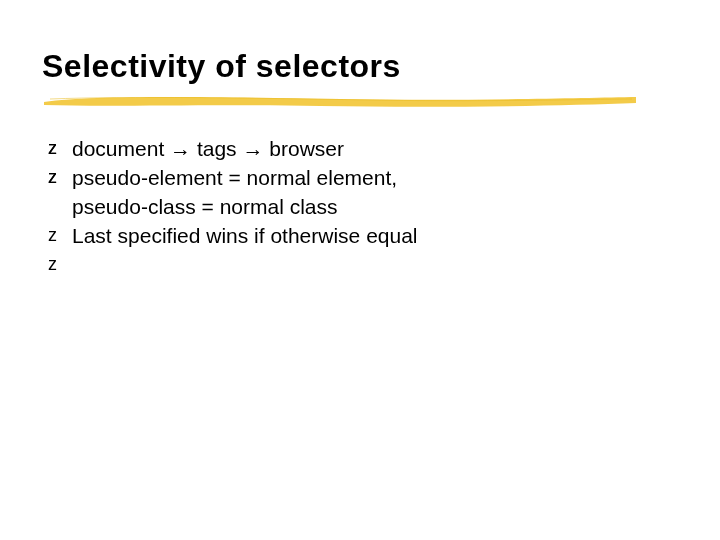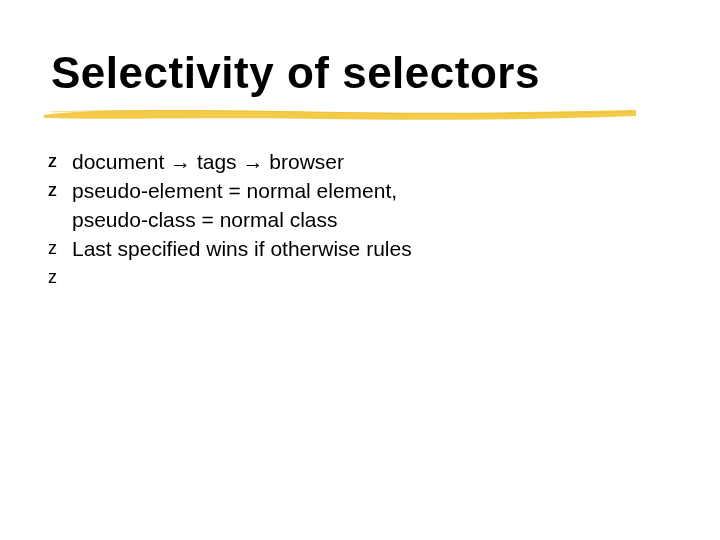--- a/index.html
+++ b/index.html
@@ -13,24 +13,24 @@
     overflow: hidden;
   }
   .slide {
     position: relative;
     width: 720px;
     height: 540px;
     box-sizing: border-box;
     padding: 48px 42px 0 42px;
   }
   .title {
-    font-size: 44px;
+    font-size: 32px;
     font-weight: 700;
     letter-spacing: 0.5px;
-    margin: 0 0 6px 9px;
+    margin: 0 0 6px 0;
   }
   .rule {
     position: relative;
     height: 18px;
     margin-bottom: 26px;
     margin-left: -2px;
     width: 600px;
   }
   .rule svg {
     display: block;
@@ -86,19 +86,19 @@
     <li>
       <span class="zbullet">z</span>
     </li>
     <li>
       <span class="zbullet">z</span>
       <span style="white-space:pre-line;">pseudo-element = normal element,
 pseudo-class = normal class</span>
     </li>
     <li>
       <span class="zbullet">z</span>
-      <span>Last specified wins if otherwise rules</span>
+      <span>Last specified wins if otherwise equal</span>
     </li>
     <li>
       <span class="zbullet">z</span>
     </li>
   </ul>
 </div>
 
 </body></html>

